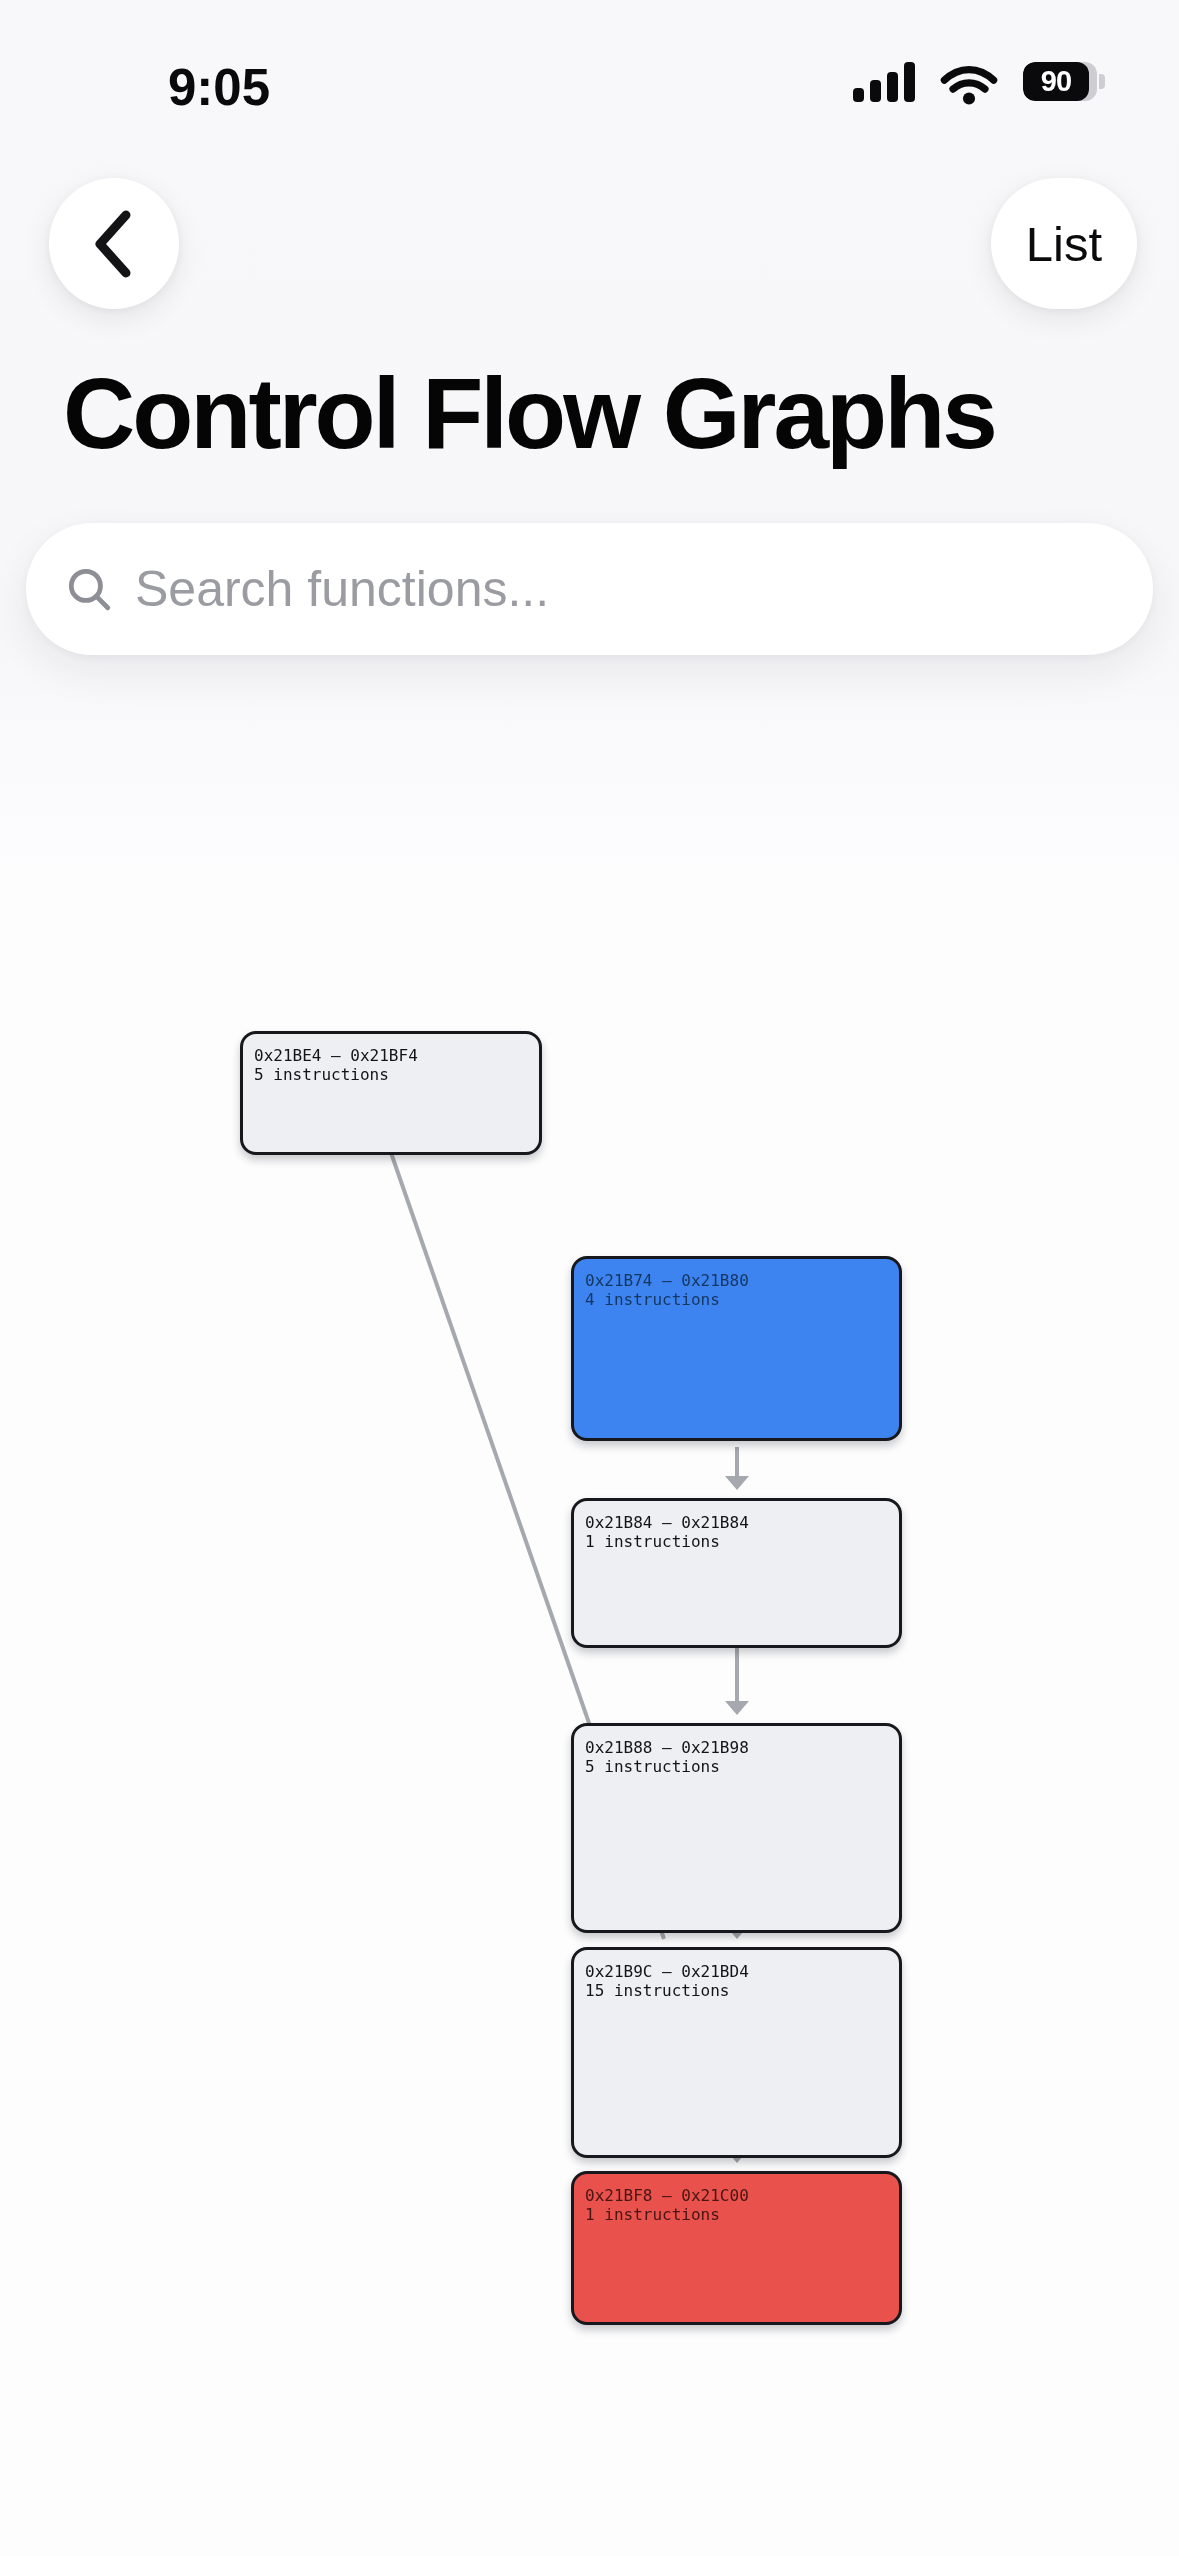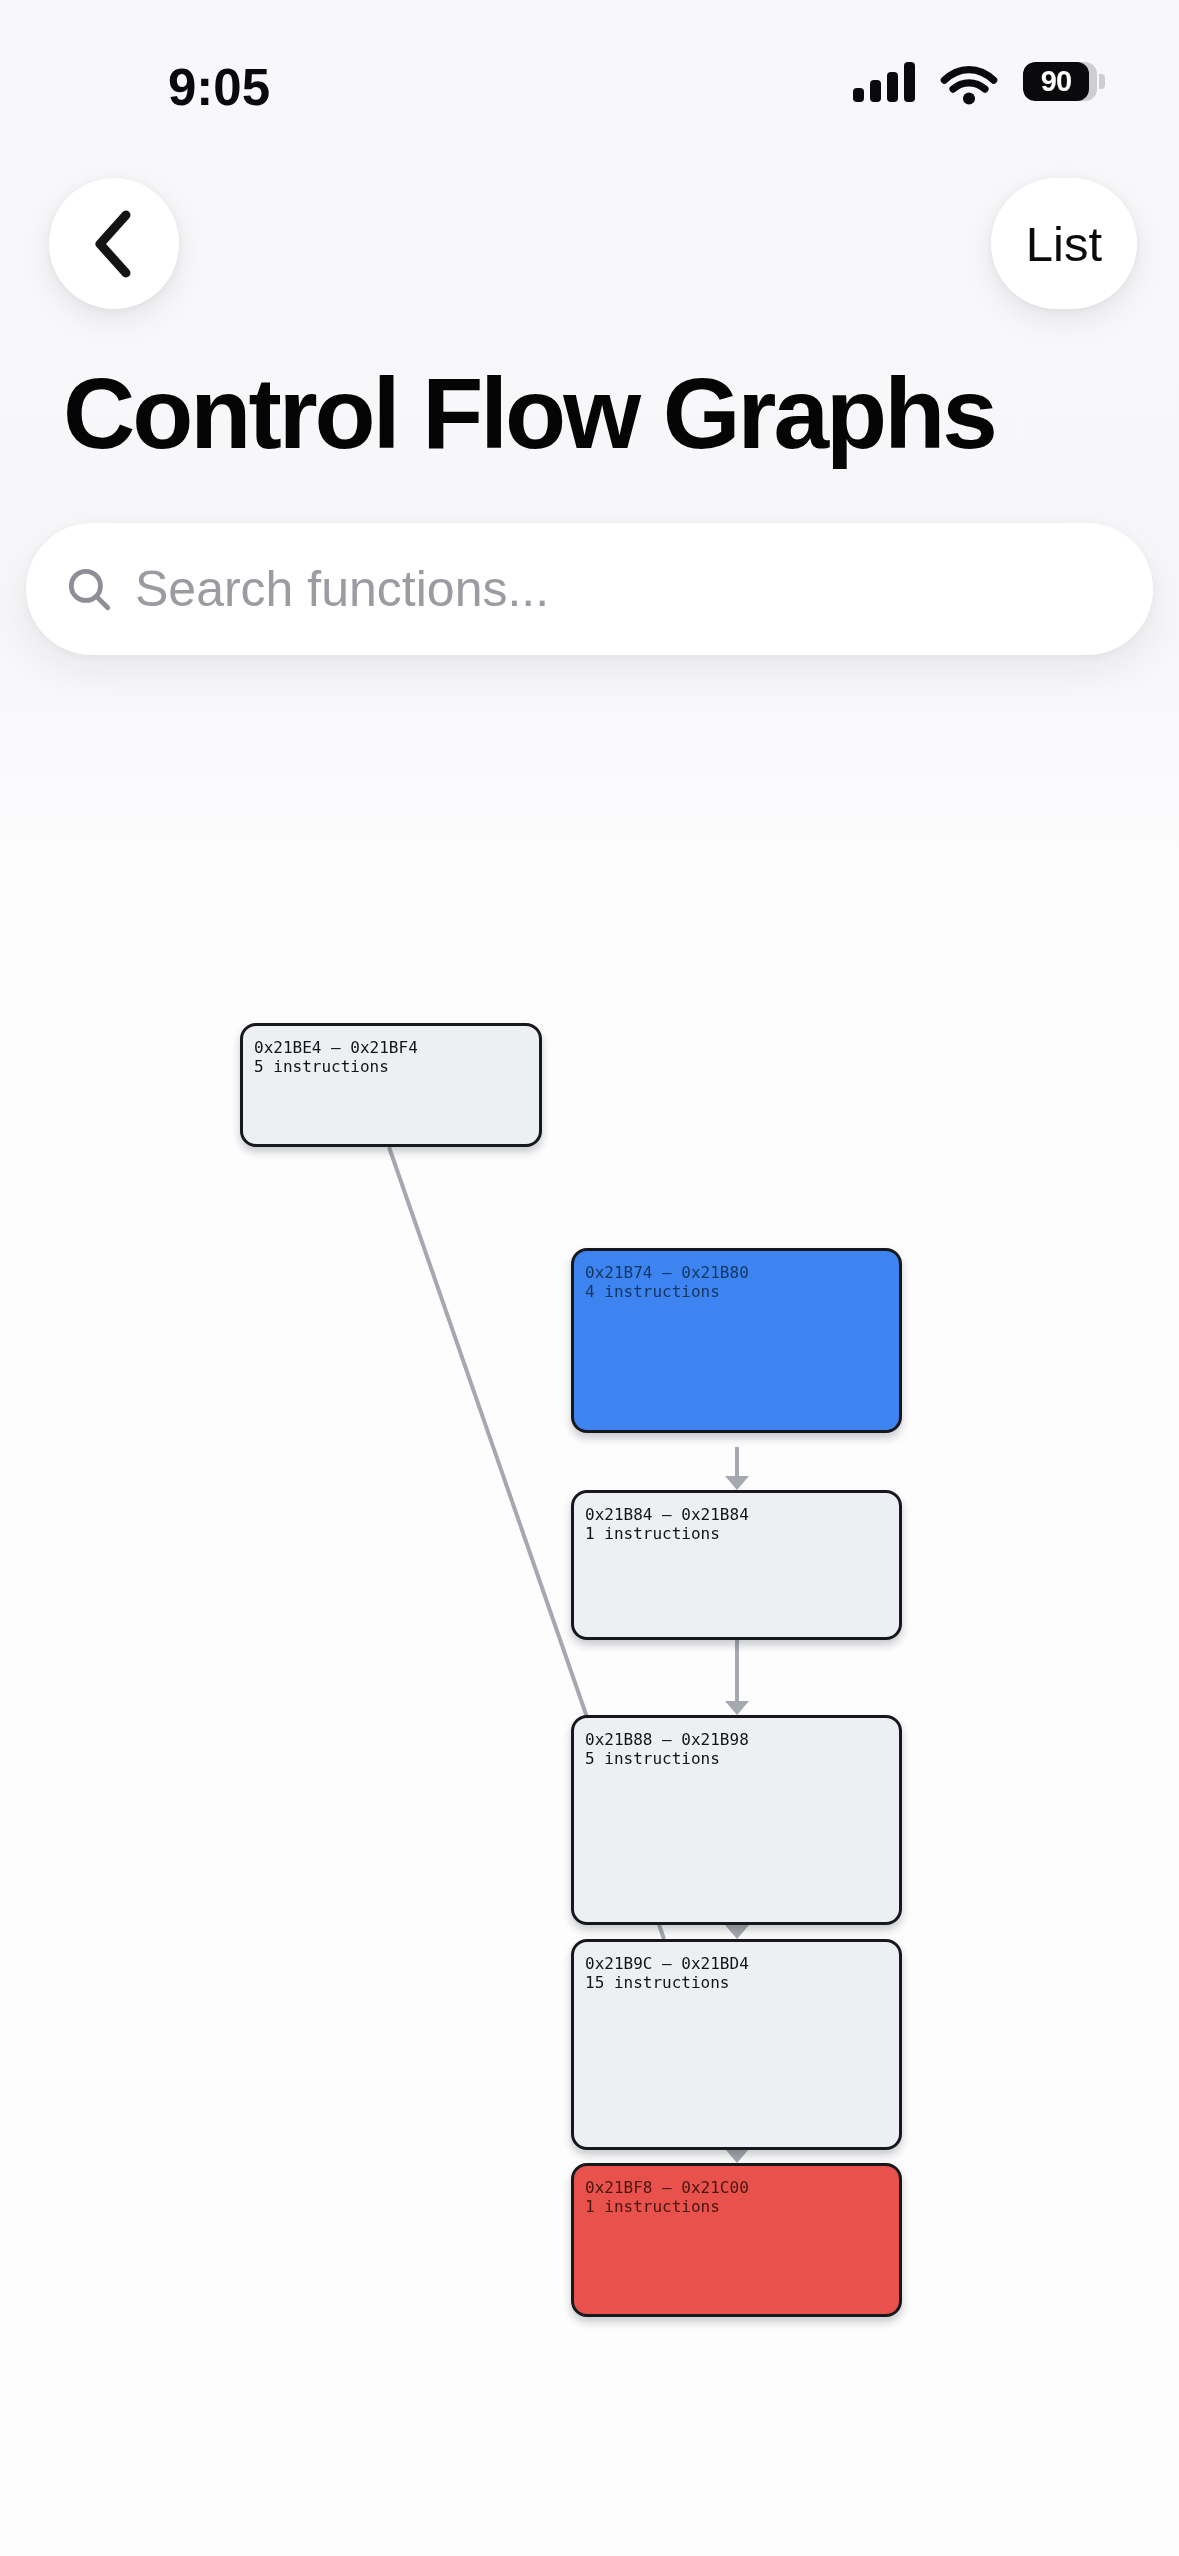--- a/index.html
+++ b/index.html
@@ -57,20 +57,21 @@
   .graph{position:absolute;left:0;top:0;width:1179px;height:2556px;}
   .edges-svg{position:absolute;left:0;top:0;pointer-events:none;}
   .cfg-node{
     position:absolute;box-sizing:border-box;
     border:3.5px solid #16181d;border-radius:16px;
     background:#edeff3;color:#111418;
     padding:12px 10px 0 11px;
     font-family:"DejaVu Sans Mono","Liberation Mono",monospace;
     font-size:16px;line-height:19px;white-space:nowrap;overflow:hidden;
     box-shadow:0 5px 9px rgba(15,18,28,.22);
+    margin-top:8px;
   }
   .cfg-node.entry{background:#3d84f1;color:#14365f;}
   .cfg-node.exit{background:#e8514c;color:#471512;}
 </style>
 </head>
 <body>
 
 <div class="phone">
 
   <div>

